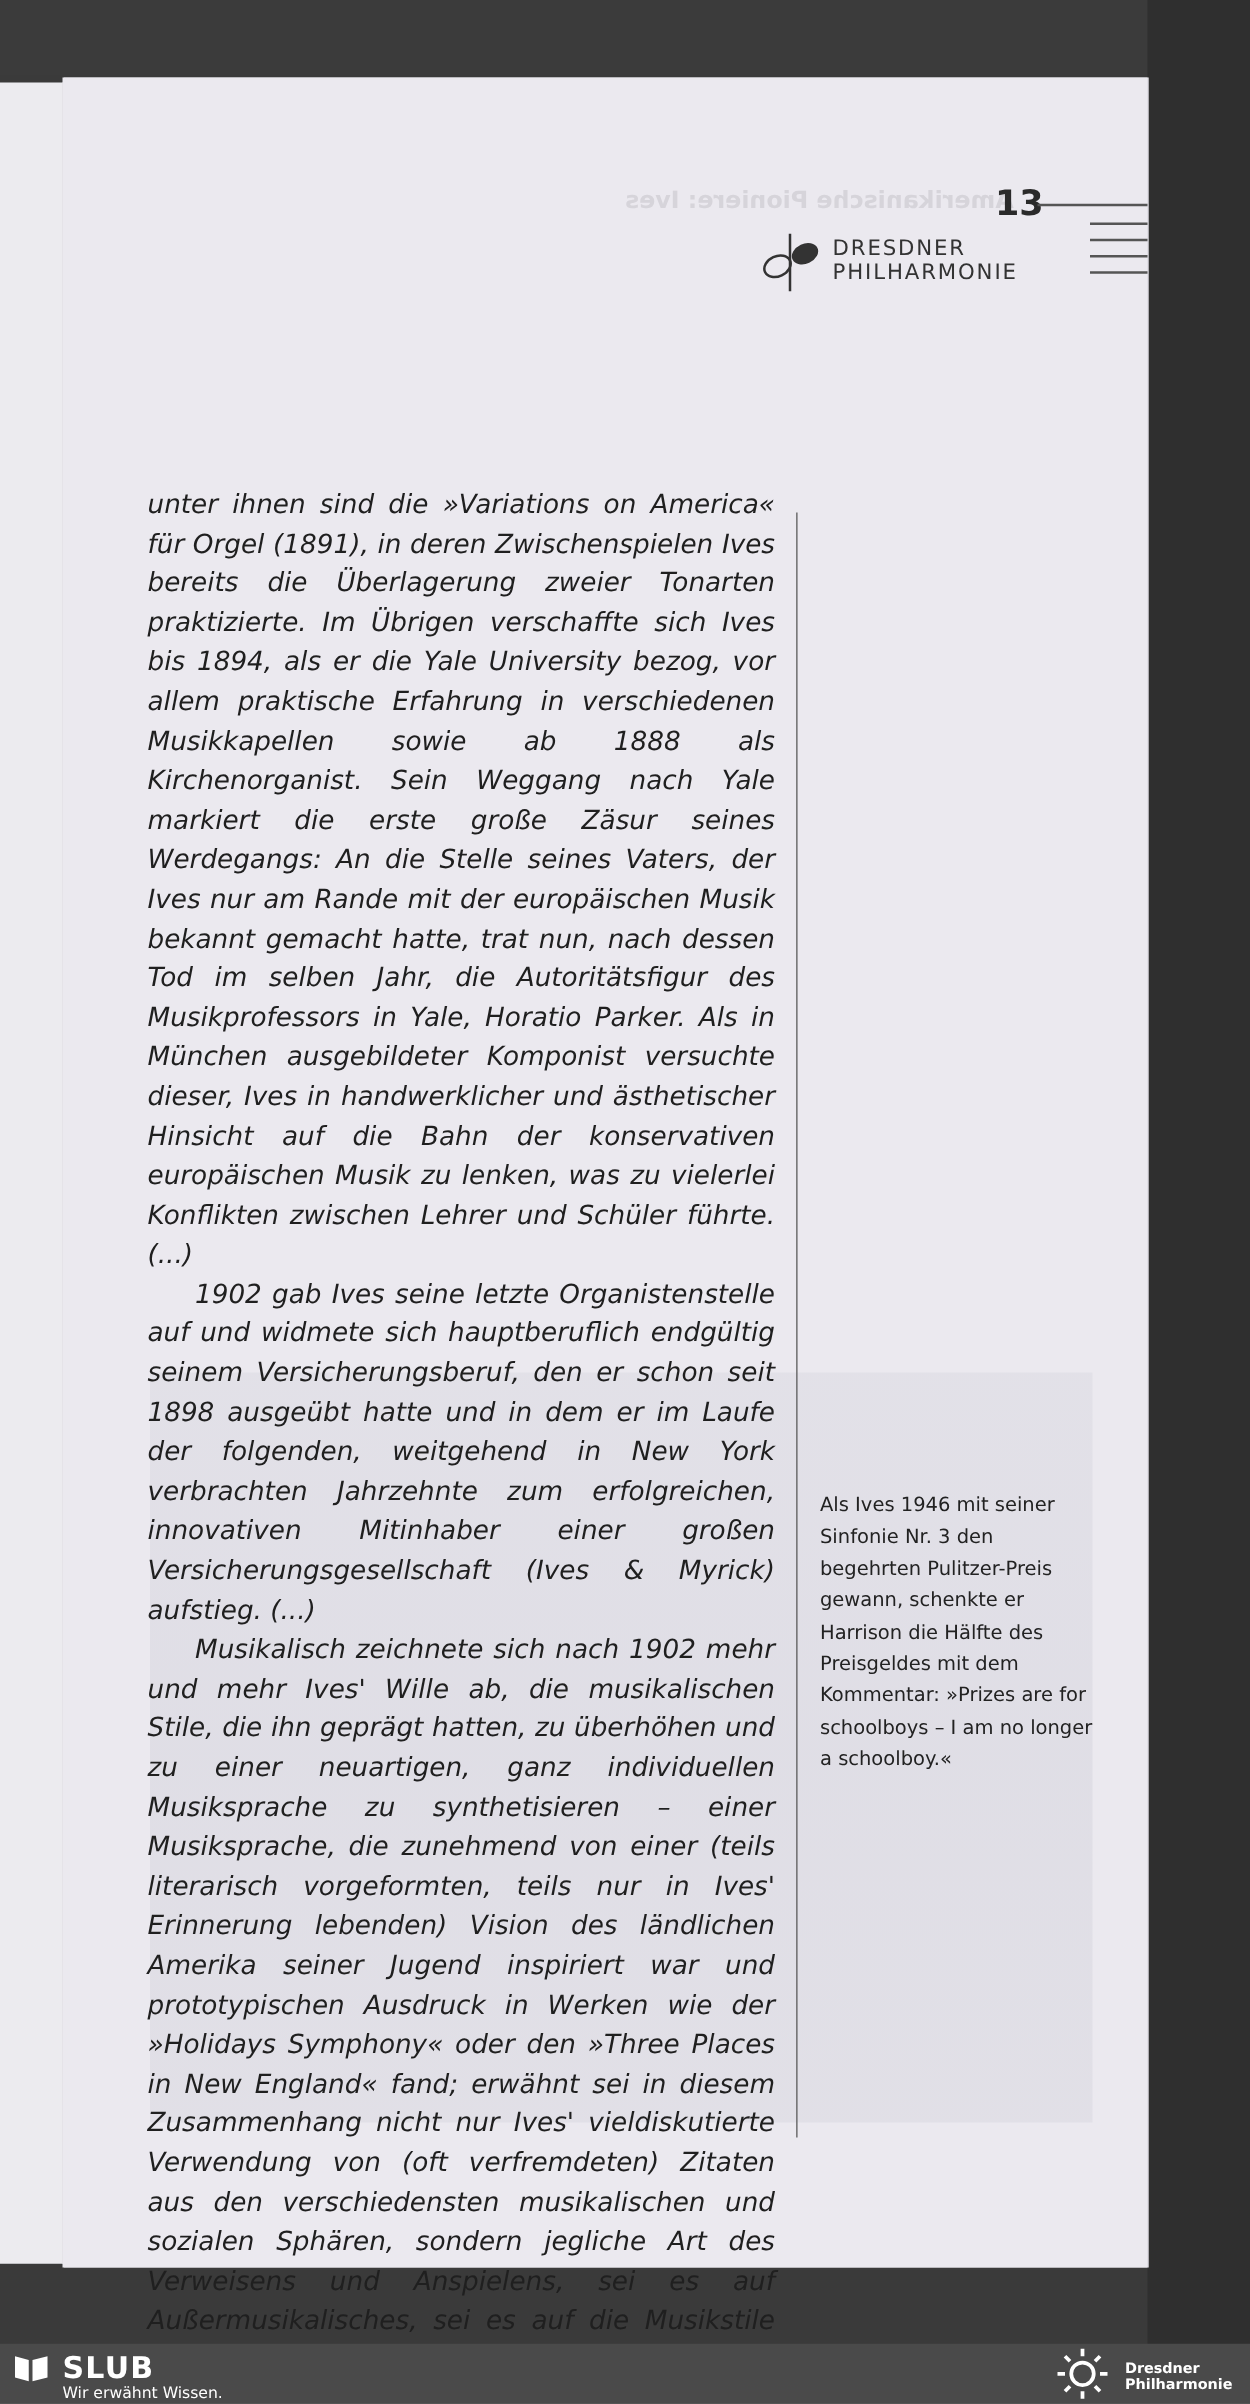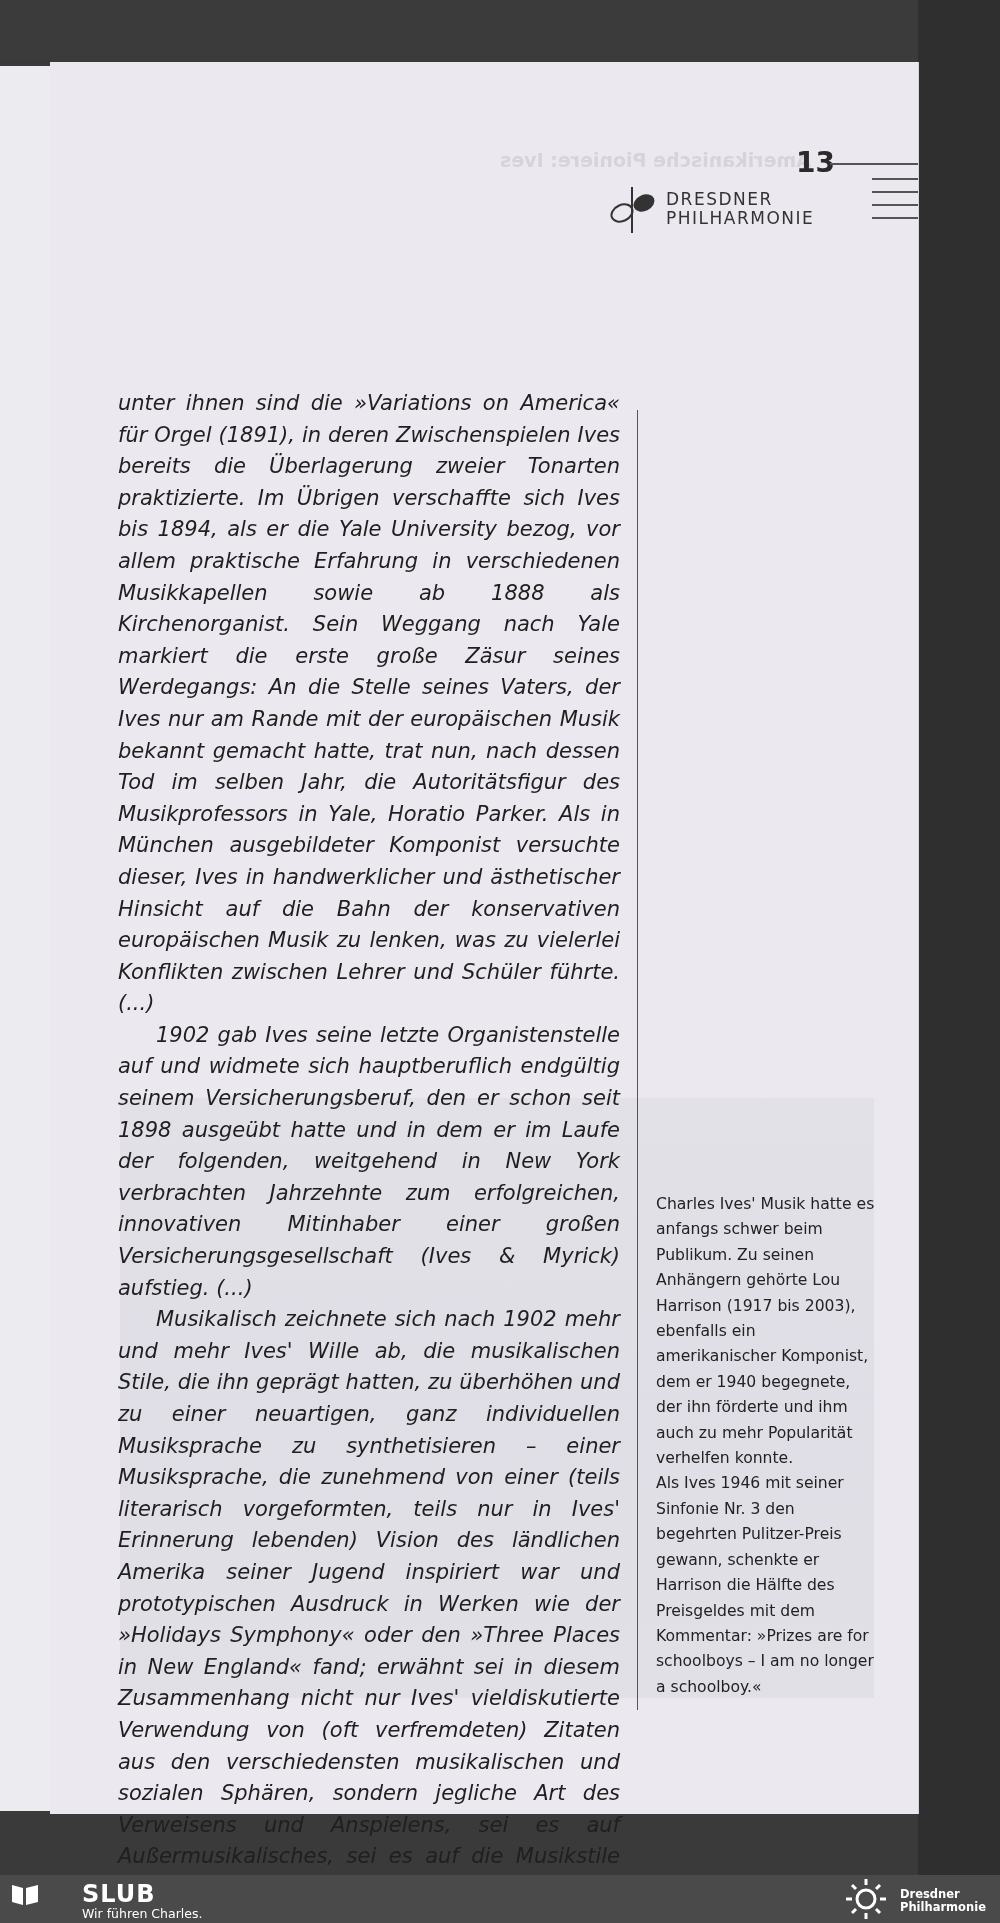--- a/index.html
+++ b/index.html
@@ -45,21 +45,21 @@
     opacity:.55;
   }
   .caption {
     position:absolute; left:656px; top:1192px; width:222px;
     font-family:"DejaVu Sans", sans-serif; font-size:15.6px; line-height:25.4px; color:#222;
   }
   .caption p { margin:0; }
   .footer {
     position:absolute; left:0; top:1875px; width:1000px; height:48px; background:#4a4a4a;
   }
-  .slub { position:absolute; left:10px; top:6px; display:flex; align-items:flex-start; color:#fff;gap:32px; }
+  .slub { position:absolute; left:10px; top:6px; display:flex; align-items:flex-start; color:#fff; }
   .slub-icon { width:30px; height:22px; position:relative; margin-right:10px; margin-top:2px; }
   .slub-title { font-size:24px; font-weight:bold; letter-spacing:1px; line-height:26px; }
   .slub-sub { font-size:12.5px; line-height:14px; }
   .dp-footer { position:absolute; left:840px; top:2px; display:flex; align-items:center; color:#fff; }
   .dp-footer .txt { margin-left:8px; font-size:11.5px; line-height:13px; font-weight:bold; }
 </style>
 </head>
 <body>
 
 <div class="topband"></div>
@@ -97,35 +97,34 @@
 
 <div class="main-col">
   <p>unter ihnen sind die »Variations on America« für Orgel (1891), in deren Zwischenspielen Ives bereits die Überlagerung zweier Tonarten praktizierte. Im Übrigen verschaffte sich Ives bis 1894, als er die Yale University bezog, vor allem praktische Erfahrung in verschiedenen Musikkapellen sowie ab 1888 als Kirchenorganist. Sein Weggang nach Yale markiert die erste große Zäsur seines Werdegangs: An die Stelle seines Vaters, der Ives nur am Rande mit der europäischen Musik bekannt gemacht hatte, trat nun, nach dessen Tod im selben Jahr, die Autoritätsfigur des Musikprofessors in Yale, Horatio Parker. Als in München ausgebildeter Komponist versuchte dieser, Ives in handwerklicher und ästhetischer Hinsicht auf die Bahn der konservativen europäischen Musik zu lenken, was zu vielerlei Konflikten zwischen Lehrer und Schüler führte. (...)</p>
   <p class="indent">1902 gab Ives seine letzte Organistenstelle auf und widmete sich hauptberuflich endgültig seinem Versicherungsberuf, den er schon seit 1898 ausgeübt hatte und in dem er im Laufe der folgenden, weitgehend in New York verbrachten Jahrzehnte zum erfolgreichen, innovativen Mitinhaber einer großen Versicherungsgesellschaft (Ives &amp; Myrick) aufstieg. (...)</p>
   <p class="indent">Musikalisch zeichnete sich nach 1902 mehr und mehr Ives' Wille ab, die musikalischen Stile, die ihn geprägt hatten, zu überhöhen und zu einer neuartigen, ganz individuellen Musiksprache zu synthetisieren – einer Musiksprache, die zunehmend von einer (teils literarisch vorgeformten, teils nur in Ives' Erinnerung lebenden) Vision des ländlichen Amerika seiner Jugend inspiriert war und prototypischen Ausdruck in Werken wie der »Holidays Symphony« oder den »Three Places in New England« fand; erwähnt sei in diesem Zusammenhang nicht nur Ives' vieldiskutierte Verwendung von (oft verfremdeten) Zitaten aus den verschiedensten musikalischen und sozialen Sphären, sondern jegliche Art des Verweisens und Anspielens, sei es auf Außermusikalisches, sei es auf die Musikstile des Ragtimes, der Negro</p>
 </div>
 
 <div class="vrule"></div>
 
 <div class="caption">
-  <p>Charles Ives' Musik hatte es anfangs schwer beim Publikum. Zu seinen Anhängern gehörte Lou Harrison (1917 bis 2003), ebenfalls ein amerikanischer Komponist, dem er 1940 begegnete, der ihn förderte und ihm auch zu mehr Popularität verhelfen konnte.</p>
   <p>Als Ives 1946 mit seiner Sinfonie Nr. 3 den begehrten Pulitzer-Preis gewann, schenkte er Harrison die Hälfte des Preisgeldes mit dem Kommentar: »Prizes are for schoolboys – I am no longer a schoolboy.«</p>
 </div>
 
 <div class="footer">
   <div class="slub">
     <div class="slub-icon">
       <svg width="30" height="24" viewBox="0 0 30 24">
         <path d="M2 2 L13 5 L13 22 L2 19 Z" fill="#fff"></path>
         <path d="M16 5 L28 2 L28 19 L16 22 Z" fill="#fff"></path>
       </svg>
     </div>
     <div>
       <div class="slub-title">SLUB</div>
-      <div class="slub-sub">Wir führen Charles.</div>
+      <div class="slub-sub">Wir erwähnt Wissen.</div>
     </div>
   </div>
   <div class="dp-footer">
     <div>
       <svg width="52" height="44" viewBox="0 0 52 44">
         <g fill="#fff">
           <circle cx="26" cy="22" r="9" fill="none" stroke="#fff" stroke-width="3"></circle>
           <g stroke="#fff" stroke-width="3">
             <line x1="26" y1="2" x2="26" y2="8"></line>
             <line x1="26" y1="36" x2="26" y2="42"></line>

